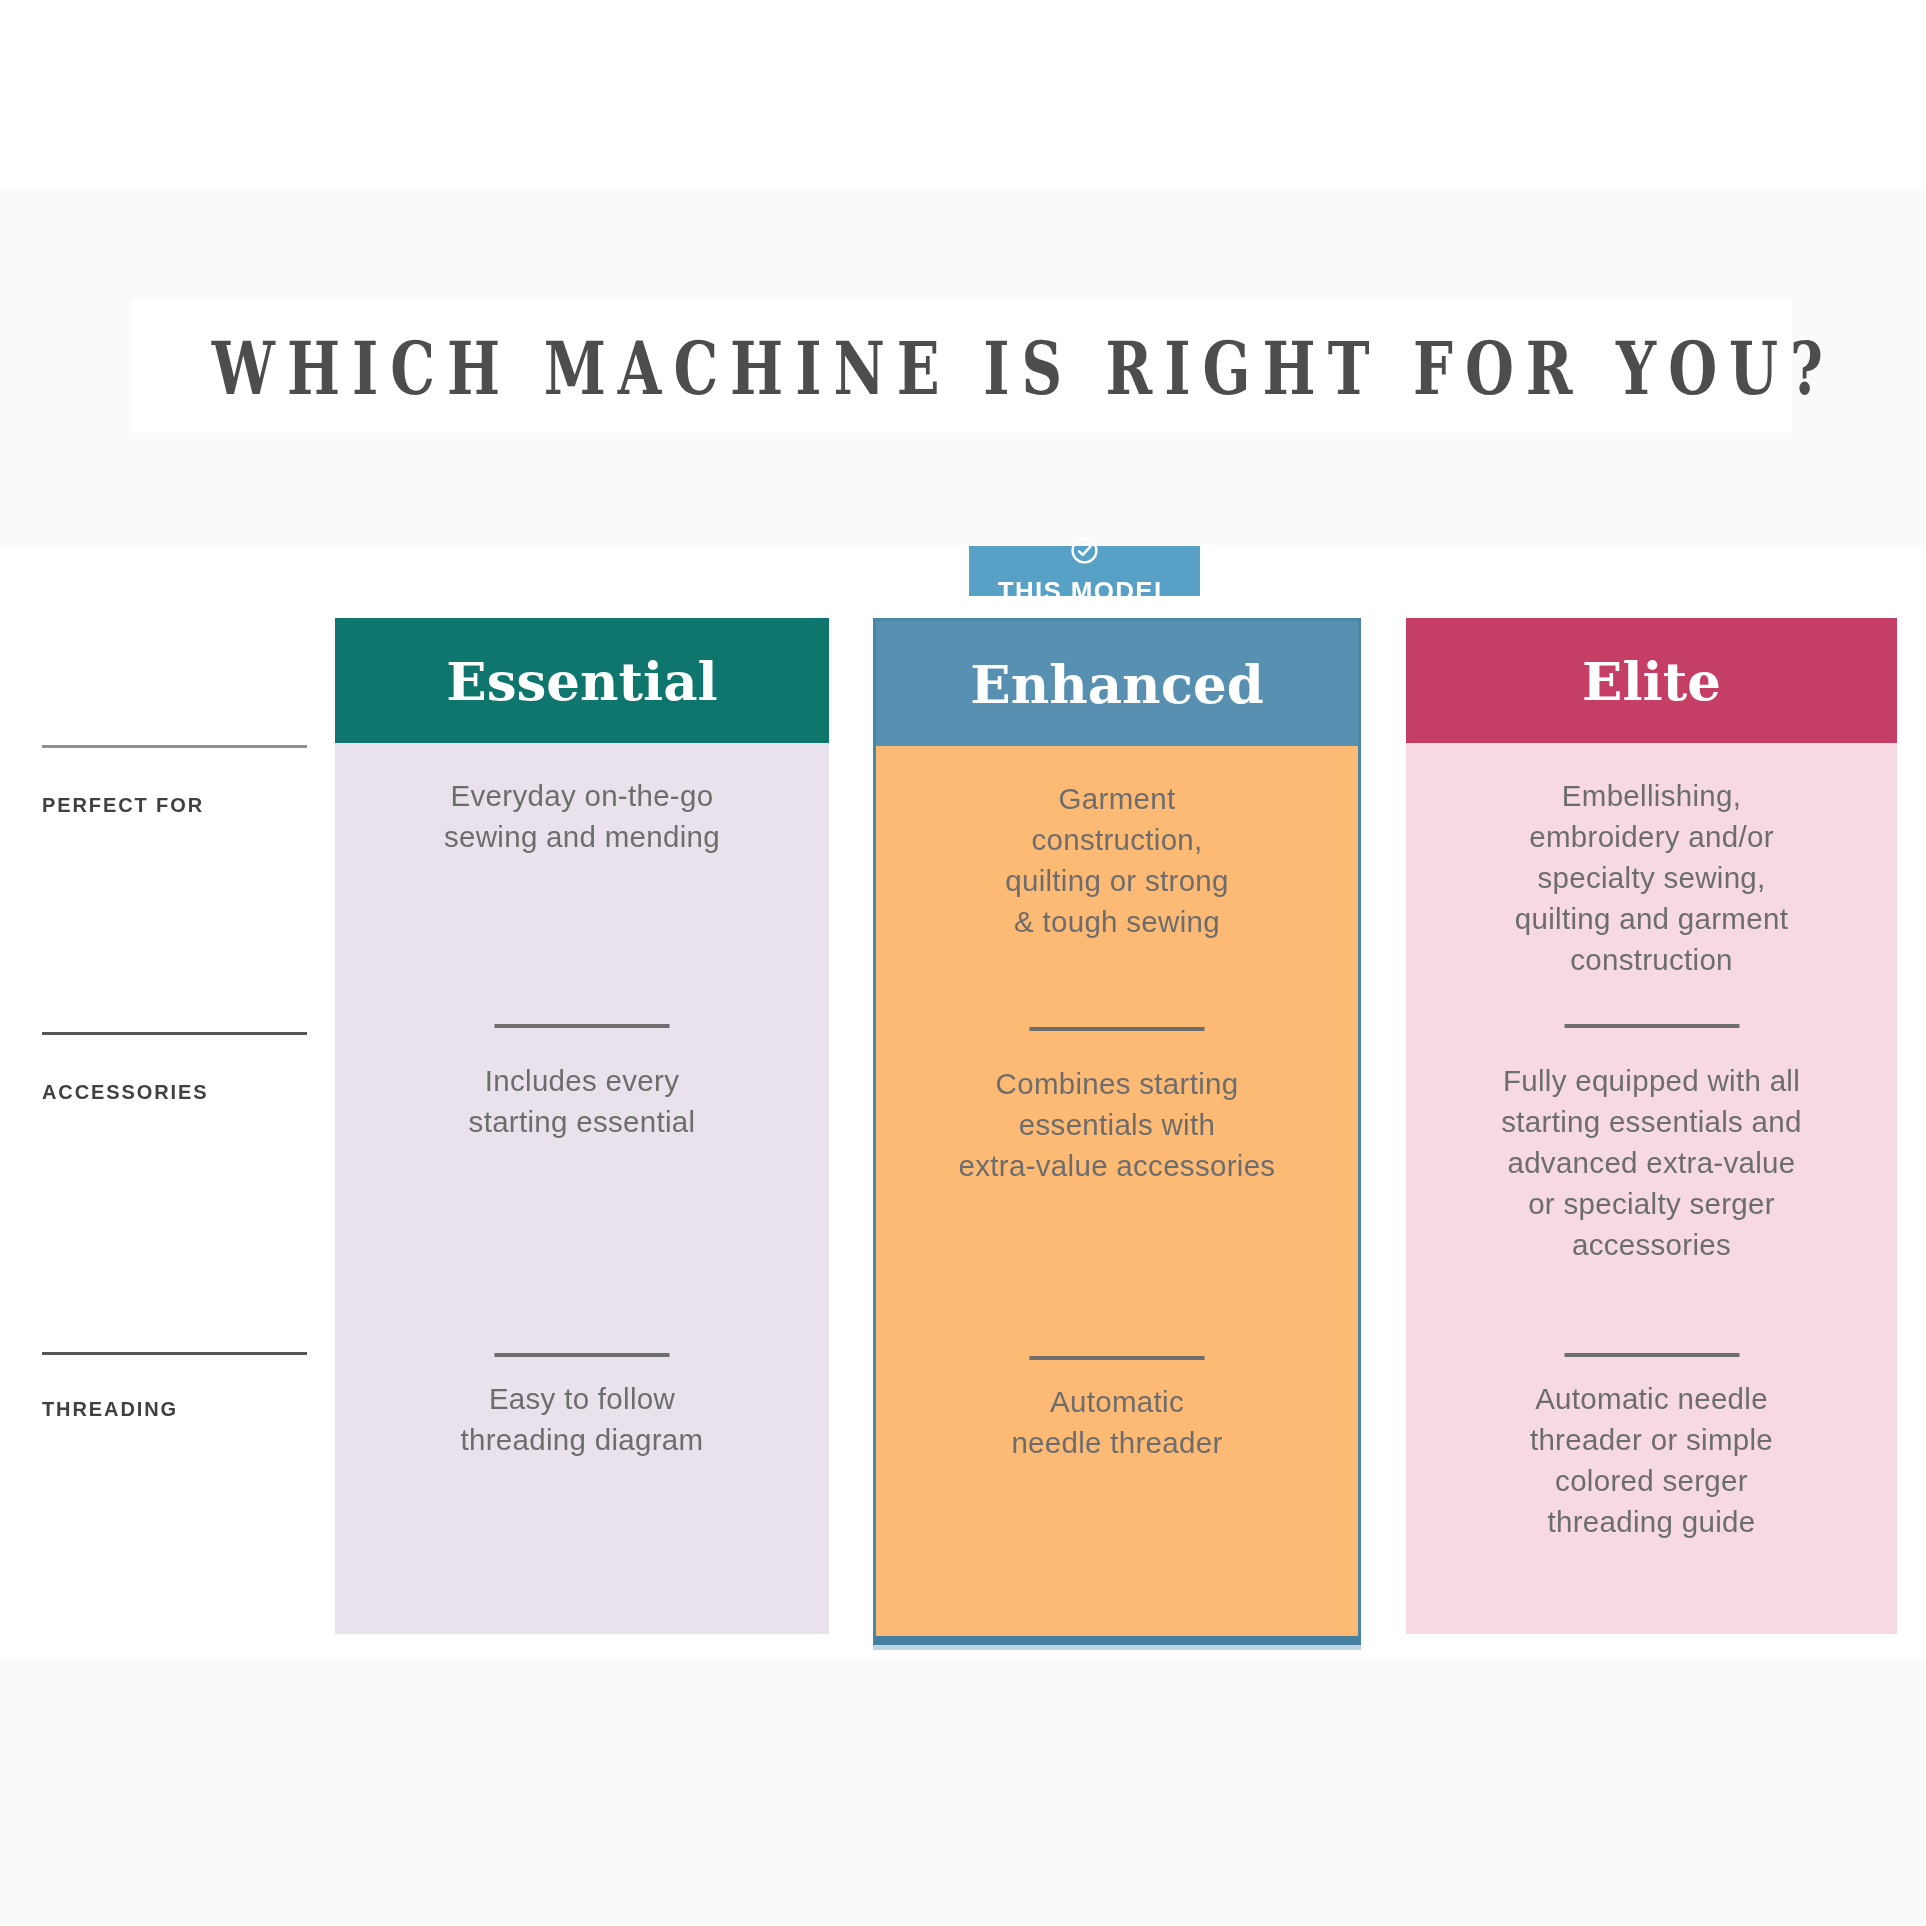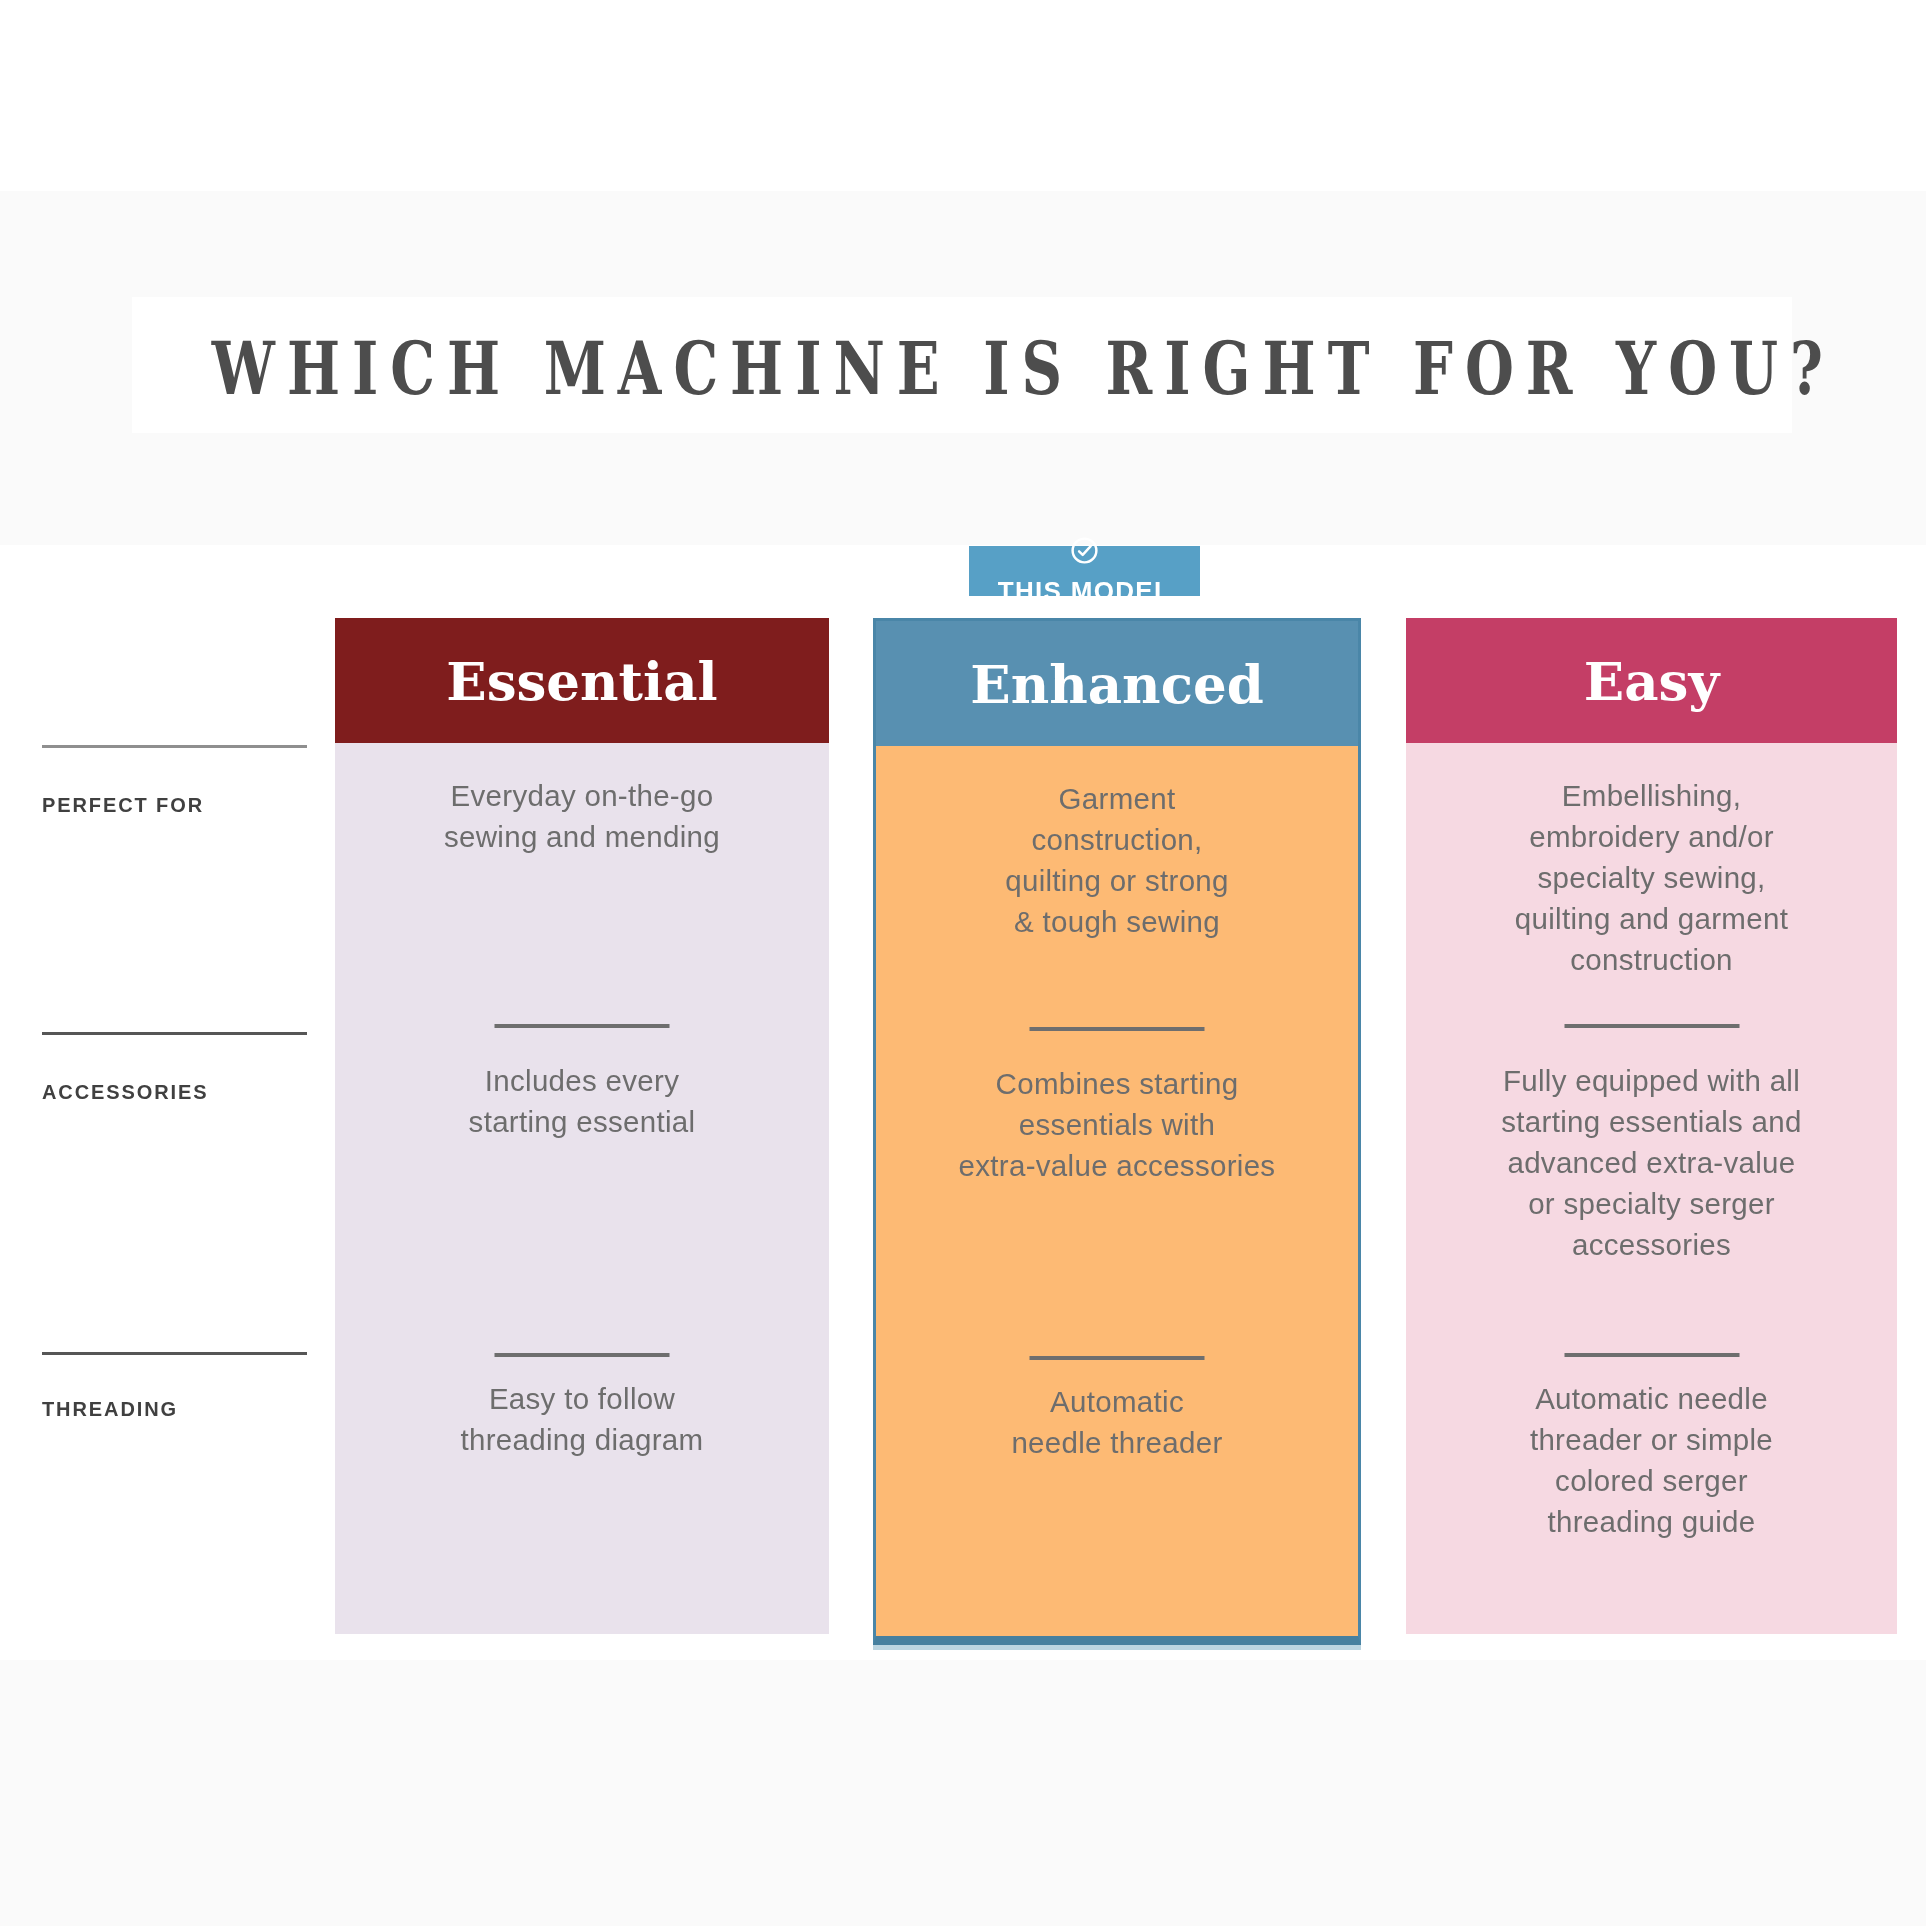--- a/index.html
+++ b/index.html
@@ -50,21 +50,21 @@
   .badge svg{display:block;}
   
   .col{position:absolute;top:618px;height:1016px;box-sizing:border-box;}
   .col-header{
     position:absolute;top:0;left:0;right:0;height:125px;
     display:flex;align-items:center;justify-content:center;
     font-family:"DejaVu Serif", serif;font-weight:bold;
     font-size:53px;color:#ffffff;
   }
   .col-essential{left:335px;width:494px;background:#e9e2ec;}
-  .col-essential .col-header{background:#7f1d1d;}
+  .col-essential .col-header{background:#0f766e;}
   .col-enhanced{
     left:873px;width:488px;height:1027px;background:#fdba74;
     border:3.2px solid #4a86a8;border-bottom:9px solid #47809f;
   }
   .col-enhanced::after{
     content:"";position:absolute;left:-3.2px;right:-3.2px;bottom:-14px;height:5.1px;
     background:#bcd5e1;
   }
   .col-enhanced .col-header{background:#5890b1;}
   .col-elite{left:1406px;width:491px;background:#f6d9e2;}
@@ -136,21 +136,21 @@
     <div class="divider div-1"></div>
     <div class="cell cell-acc">Combines starting
 essentials with
 extra-value accessories</div>
     <div class="divider div-2"></div>
     <div class="cell cell-thr">Automatic
 needle threader</div>
   </section>
 
   <section class="col col-elite">
-    <div class="col-header">Easy</div>
+    <div class="col-header">Elite</div>
     <div class="cell cell-pf">Embellishing,
 embroidery and/or
 specialty sewing,
 quilting and garment
 construction</div>
     <div class="divider div-1"></div>
     <div class="cell cell-acc">Fully equipped with all
 starting essentials and
 advanced extra-value
 or specialty serger

